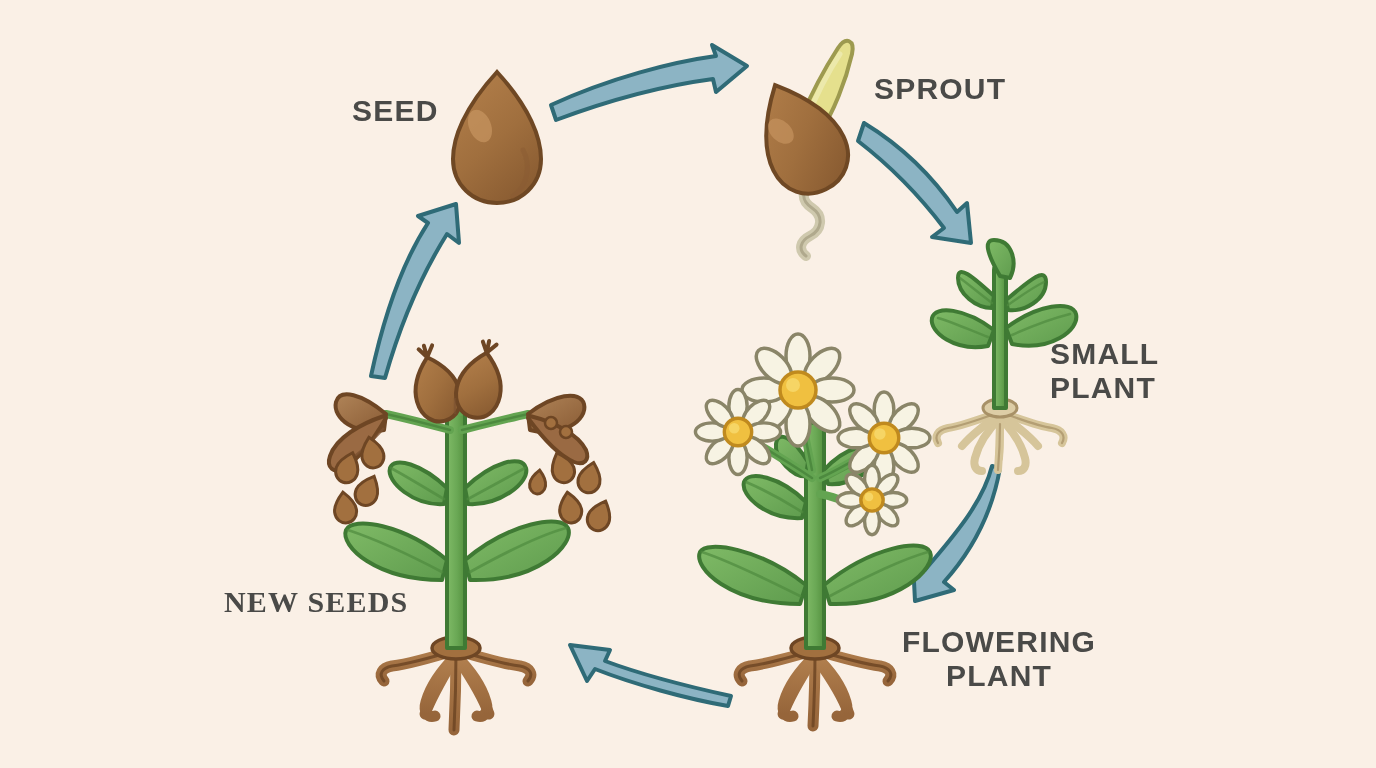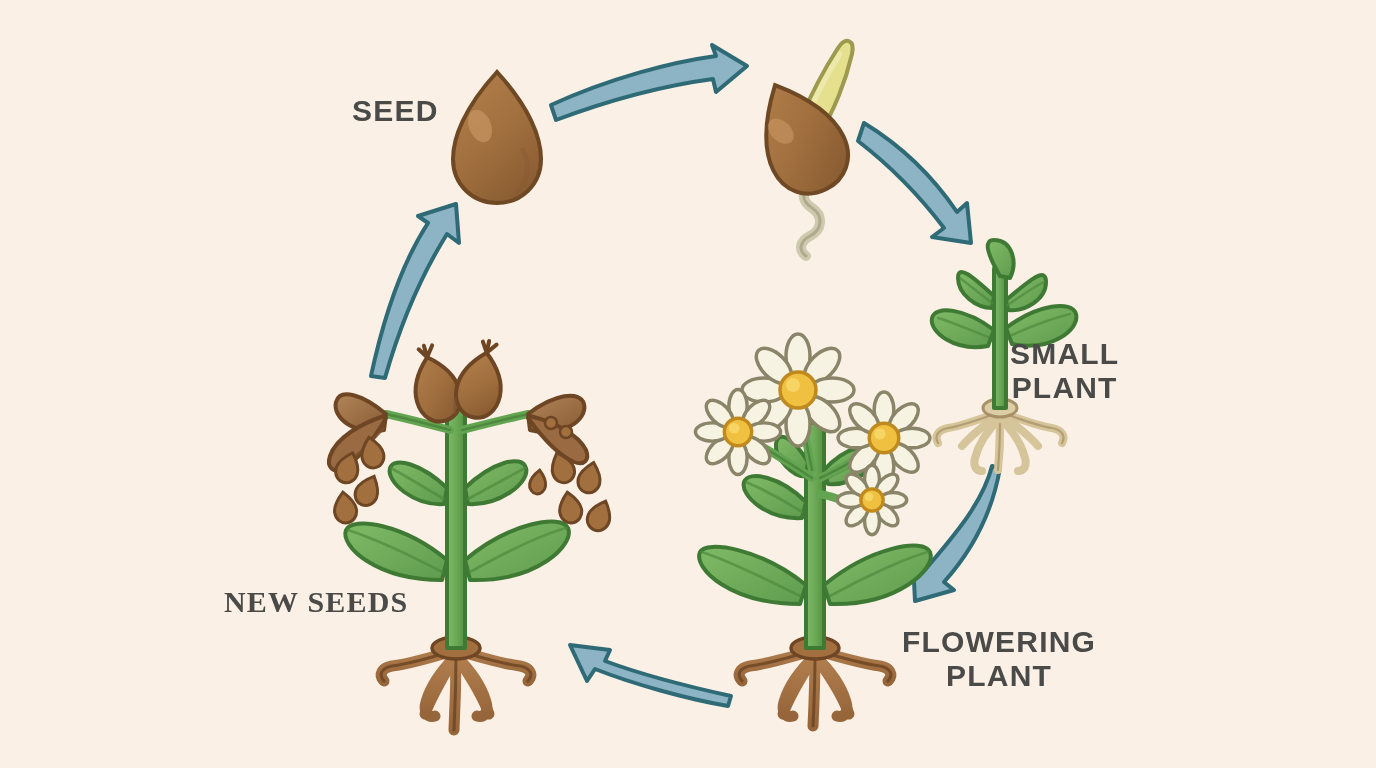--- a/index.html
+++ b/index.html
@@ -16,21 +16,21 @@
     font-family:"Liberation Sans", sans-serif;
     font-weight:bold;
     font-size:30px;
     letter-spacing:1.2px;
     line-height:1.12;
     white-space:pre-line;
     user-select:none;
   }
   #lbl-seed{left:352px;top:94px;}
   #lbl-sprout{left:874px;top:72px;}
-  #lbl-small{left:1010px;top:337px;text-align:center;}
+  #lbl-small{left:1050px;top:337px;text-align:left;}
   #lbl-flower{left:902px;top:625px;text-align:center;}
   #lbl-newseeds{left:224px;top:585px;font-family:Liberation Serif, serif;}
 </style>
 </head>
 <body>
 
 <div id="stage">
 
   <svg class="layer" viewBox="0 0 1376 768">
     <g stroke="#2f6b77" stroke-width="4" stroke-linejoin="round" fill="#8cb4c4">
@@ -341,20 +341,21 @@
         <path d="M600,500 C608,508 611,514 611,519 C611,526 606,531 600,531
                  C594,531 589,526 589,519 C589,514 592,508 600,500 Z" transform="rotate(22 600 515)"></path>
         <path d="M538,470 C544,476 546,481 546,485 C546,490 542,494 538,494
                  C534,494 530,490 530,485 C530,481 532,476 538,470 Z" transform="rotate(8 538 482)"></path>
       </g>
     </g>
   </svg>
 
   <div class="label" id="lbl-seed">SEED</div>
 
+  <div class="label" id="lbl-sprout">SPROUT</div>
 
   <div class="label" id="lbl-small">SMALL
 PLANT</div>
 
   <div class="label" id="lbl-flower">FLOWERING
 PLANT</div>
 
   <div class="label" id="lbl-newseeds">NEW SEEDS</div>
 
 </div>

